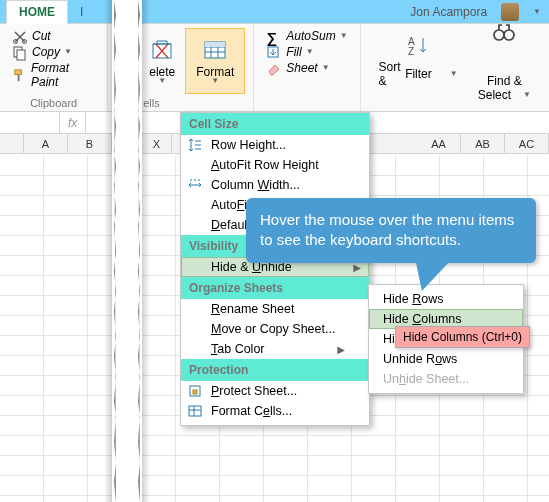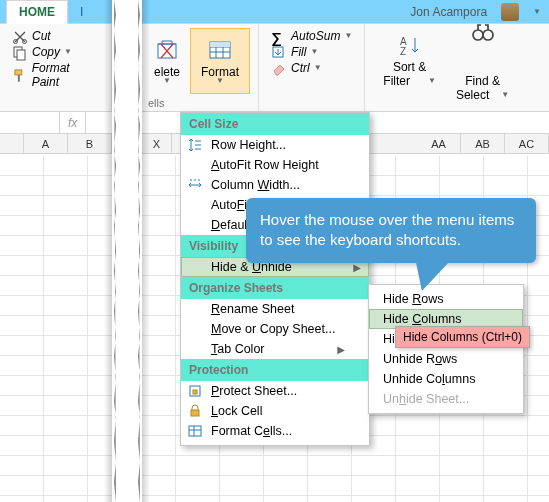--- a/index.html
+++ b/index.html
@@ -95,20 +95,21 @@
       <div class="btn-h">
         <span class="ic-sm">
           <svg viewBox="0 0 16 16">
               <rect x="3" y="2" width="7" height="5" fill="#f2c255" stroke="#b3872c"></rect>
               <rect x="6" y="7" width="2" height="7" fill="#777"></rect>
             </svg>
         </span>
         <span>Format Paint</span>
       </div>
     </div>
+    <div class="group-label">Clipboard</div>
   </div>
 
   <div style="width:30px;"></div>
 
   <div class="group" style="padding-left:2px;">
     <div style="display:flex;">
       <div class="btn-big">
         <span class="ic">
           <svg viewBox="0 0 24 24">
               <rect x="3" y="6" width="18" height="14" fill="#fff" stroke="#2a7ab0"></rect>
@@ -154,38 +155,38 @@
         </span>
         <span>Fill</span>
         <span class="caret">▼</span>
       </div>
       <div class="btn-h">
         <span class="ic-sm">
           <svg viewBox="0 0 16 16">
               <path d="M3 10l6-6 4 4-6 6H5z" fill="#f7b7c4" stroke="#c96"></path>
             </svg>
         </span>
-        <span>Ctrl</span>
+        <span>Sheet</span>
         <span class="caret">▼</span>
       </div>
     </div>
     <div class="group-label">&nbsp;</div>
   </div>
 
   <div class="group" style="border-right:none;">
     <div style="display:flex;">
       <div class="btn-big">
         <span class="ic">
           <svg viewBox="0 0 24 24">
               <text x="2" y="11" font-size="10" fill="#555">A</text>
               <text x="2" y="21" font-size="10" fill="#555">Z</text>
               <path d="M17 4v14M14 15l3 3 3-3" stroke="#2a7ab0" fill="none"></path>
             </svg>
         </span>
-        <span style="display:flex;flex-direction:column;align-items:center;line-height:1.1;">
+        <span style="display:flex;align-items:center;line-height:1.1;">
           <span>Sort &amp;</span>
           <span style="display:flex;align-items:center;gap:18px;">
               <span>Filter</span>
               <span class="caret">▼</span>
             </span>
         </span>
       </div>
       <div class="btn-big">
         <span class="ic">
           <svg viewBox="0 0 24 24">
@@ -275,29 +276,20 @@
         <svg viewBox="0 0 16 16">
           <rect x="3" y="3" width="10" height="10" fill="#fff" stroke="#2a7ab0"></rect>
           <rect x="6" y="7" width="4" height="4" fill="#e7b53b" stroke="#b3872c"></rect>
         </svg>
       </span>
     <span><span class="u">P</span>rotect Sheet...</span>
   </div>
   <div class="menu-item">
     <span class="mi-ic">
         <svg viewBox="0 0 16 16">
-          <rect x="4" y="7" width="8" height="6" fill="#e7b53b" stroke="#b3872c"></rect>
-          <path d="M5 7V5a3 3 0 016 0v2" fill="none" stroke="#b3872c"></path>
-        </svg>
-      </span>
-    <span><span class="u">L</span>ock Cell</span>
-  </div>
-  <div class="menu-item">
-    <span class="mi-ic">
-        <svg viewBox="0 0 16 16">
           <rect x="2" y="3" width="12" height="10" fill="#fff" stroke="#2a7ab0"></rect>
           <path d="M2 7h12M7 3v10" stroke="#2a7ab0"></path>
         </svg>
       </span>
     <span>Format C<span class="u">e</span>lls...</span>
   </div>
 </div>
 
 <div class="submenu">
   <div class="menu-item">
@@ -305,23 +297,20 @@
   </div>
   <div class="menu-item hover">
     <span>Hide <span class="u">C</span>olumns</span>
   </div>
   <div class="menu-item">
     <span>Hide <span class="u">S</span>heet</span>
   </div>
   <div class="menu-item">
     <span>Unhide R<span class="u">o</span>ws</span>
   </div>
-  <div class="menu-item">
-    <span>Unhide Co<span class="u">l</span>umns</span>
-  </div>
   <div class="menu-item disabled">
     <span>Un<span class="u">h</span>ide Sheet...</span>
   </div>
 </div>
 
 <div class="tooltip">Hide Columns (Ctrl+0)</div>
 
 <div class="callout">Hover the mouse over the menu items to see the keyboard shortcuts.</div>
 
 <div class="tear">

